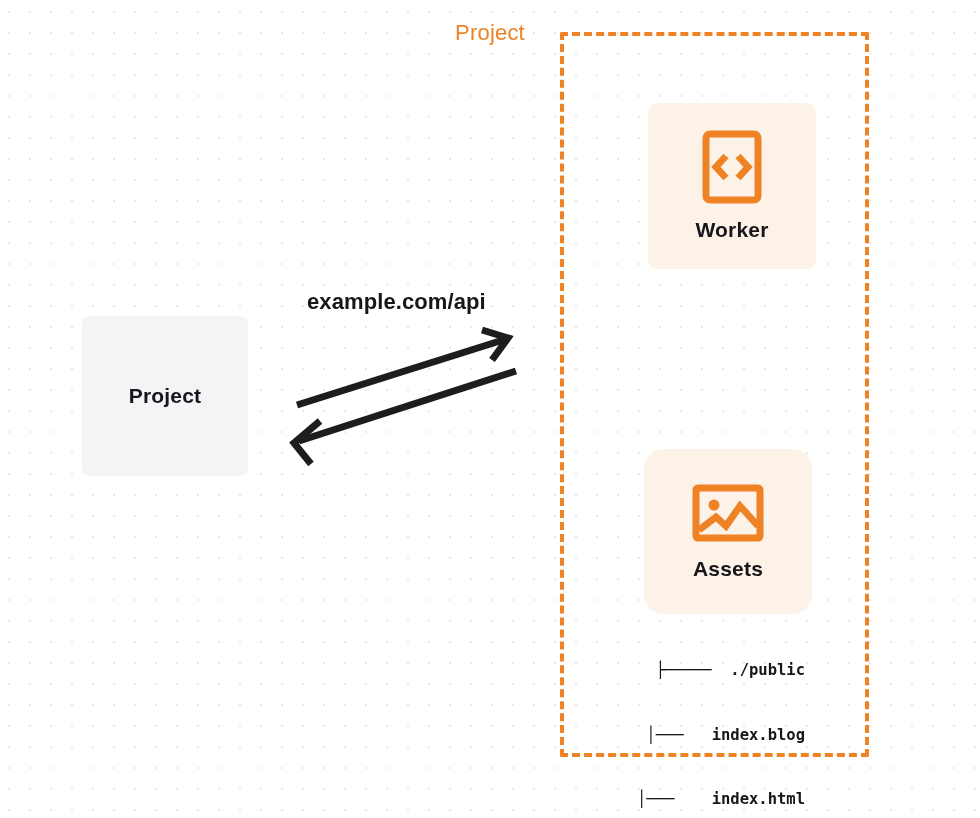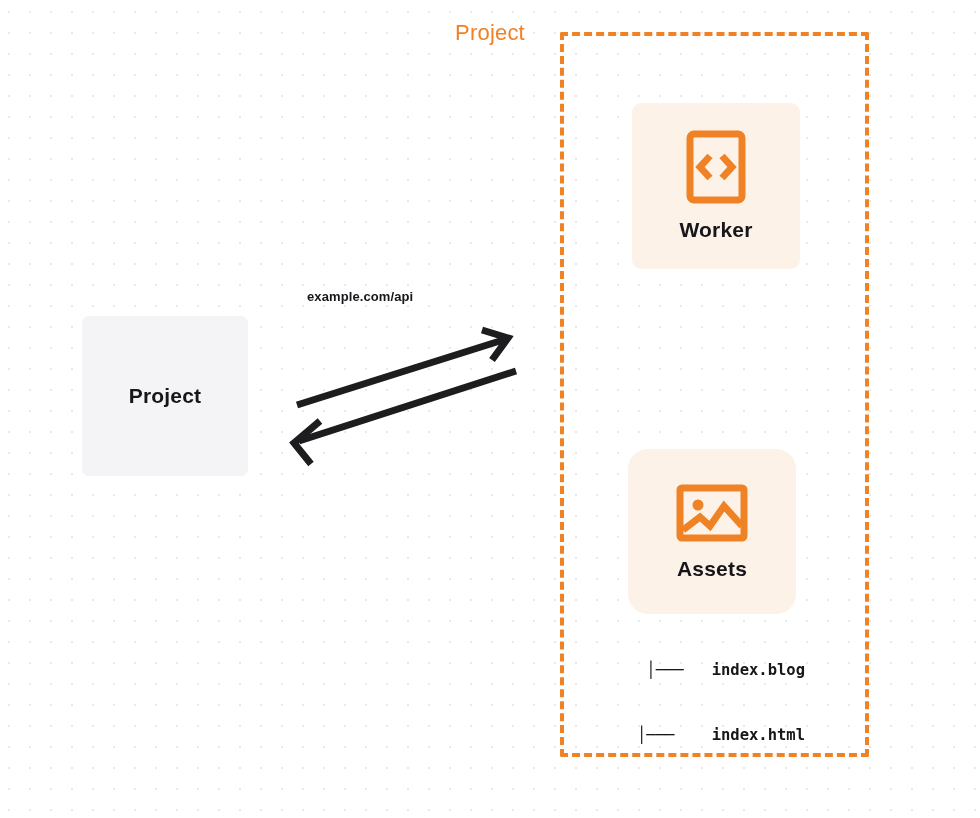--- a/index.html
+++ b/index.html
@@ -71,20 +71,21 @@
   }
 
   
   .card {
     position: absolute;
     background: #fdf2e8;
     border-radius: 9px;
     display: flex;
     flex-direction: column;
     align-items: center;
+    margin-left: 16px;
   }
   #worker-card {
     left: 632px;
     top: 103px;
     width: 168px;
     height: 166px;
     justify-content: center;
   }
   #assets-card {
     left: 628px;
@@ -131,21 +132,21 @@
     width: 980px;
     height: 818px;
     pointer-events: none;
   }
 
   
   #request-label {
     position: absolute;
     left: 307px;
     top: 289px;
-    font-size: 13px;
+    font-size: 22px;
     font-weight: bold;
     color: #17161a;
     letter-spacing: 0.1px;
     white-space: nowrap;
   }
 </style>
 </head>
 <body>
 
 <div id="canvas">
@@ -189,18 +190,19 @@
       <svg width="72" height="60" viewBox="0 0 72 60" xmlns="http://www.w3.org/2000/svg">
         <rect x="4" y="5" width="64" height="50" rx="2" ry="2" fill="none" stroke="#ee8225" stroke-width="7"></rect>
         <circle cx="22" cy="22" r="5.5" fill="#ee8225"></circle>
         <polyline points="7,47 24,34 34,43 48,23 66,43" fill="none" stroke="#ee8225" stroke-width="7" stroke-linecap="butt" stroke-linejoin="miter"></polyline>
       </svg>
     </span>
     <span class="card-label">Assets</span>
   </div>
 
   <div id="file-tree">
+    <span class="tree-line">├─────  ./public</span>
     <span class="tree-line">│───   index.blog</span>
     <span class="tree-line">│───    index.html</span>
     
   </div>
 
 </div>
 
 </body></html>

